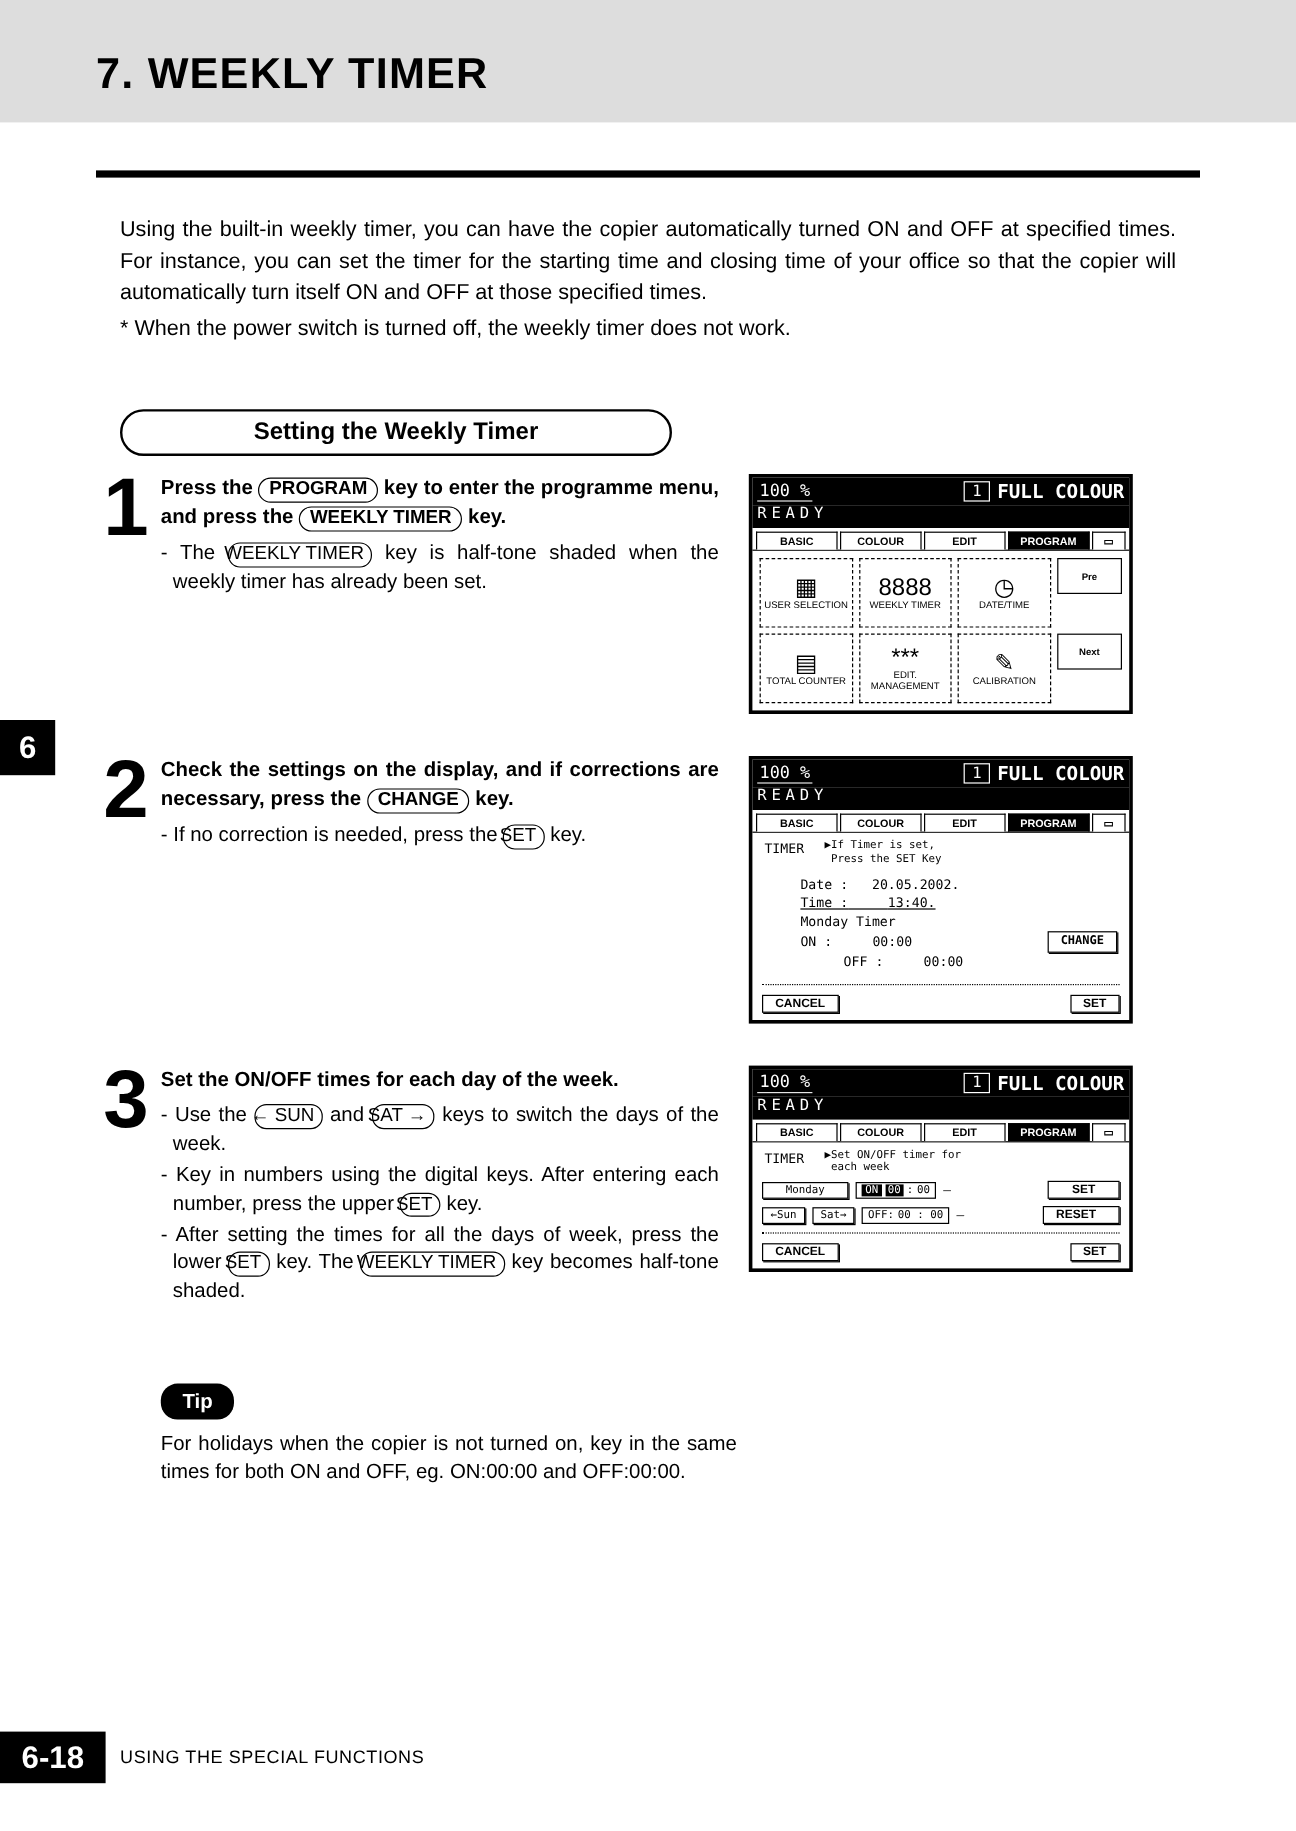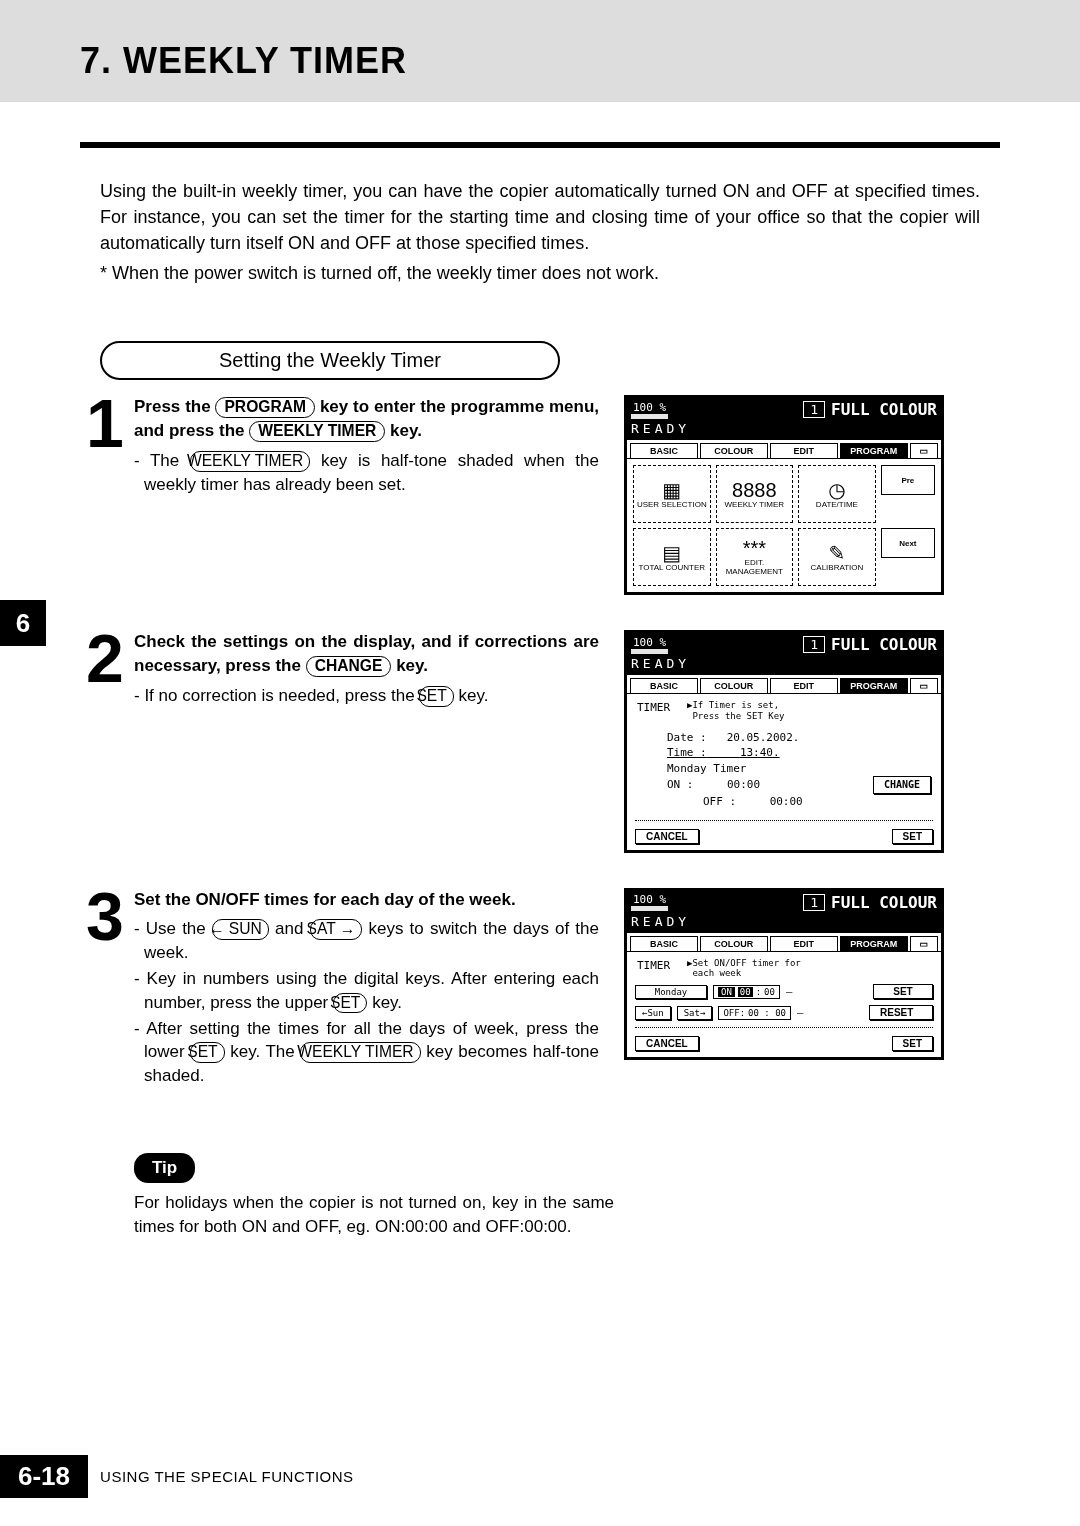--- a/index.html
+++ b/index.html
@@ -33,21 +33,21 @@
   }
   .intro p { margin-bottom: 4px; }
   .section-header {
     margin: 55px 0 15px 100px;
     width: 460px;
     border: 2px solid #000;
     border-radius: 22px;
     padding: 6px 20px;
     font-size: 20px;
     text-align: center;
-    font-weight: normal;
+    font-weight: bold;
   }
   .step-row {
     display: flex;
     margin: 0 0 35px 80px;
     align-items: flex-start;
   }
   .step-num {
     font-size: 68px;
     font-weight: bold;
     line-height: 0.85;
@@ -108,21 +108,21 @@
   }
   .tip-block {
     margin-left: 134px;
     max-width: 480px;
     font-size: 17px;
     line-height: 1.4;
     text-align: justify;
   }
   .footer {
     position: absolute;
-    bottom: 28px;
+    bottom: 40px;
     left: 0;
     display: flex;
     align-items: center;
     justify-content: space-between;
   }
   .footer .pn {
     background: #000;
     color: #fff;
     font-weight: bold;
     font-size: 26px;
@@ -144,23 +144,23 @@
   }
   .lcd .tophdr {
     background: #000;
     color: #fff;
     display: flex;
     align-items: center;
     padding: 2px 4px;
     font-family: monospace;
   }
   .lcd .tophdr .pct {
-    border-bottom: 5px solid #e5e5e5;
+    border-bottom: 1px solid #e5e5e5;
     padding: 0 2px;
-    font-size: 11px;
+    font-size: 14px;
   }
   .lcd .tophdr .one {
     margin-left: auto;
     border: 1px solid #fff;
     padding: 0 6px;
     font-size: 13px;
     margin-right: 6px;
   }
   .lcd .tophdr .fc {
     font-weight: bold;

